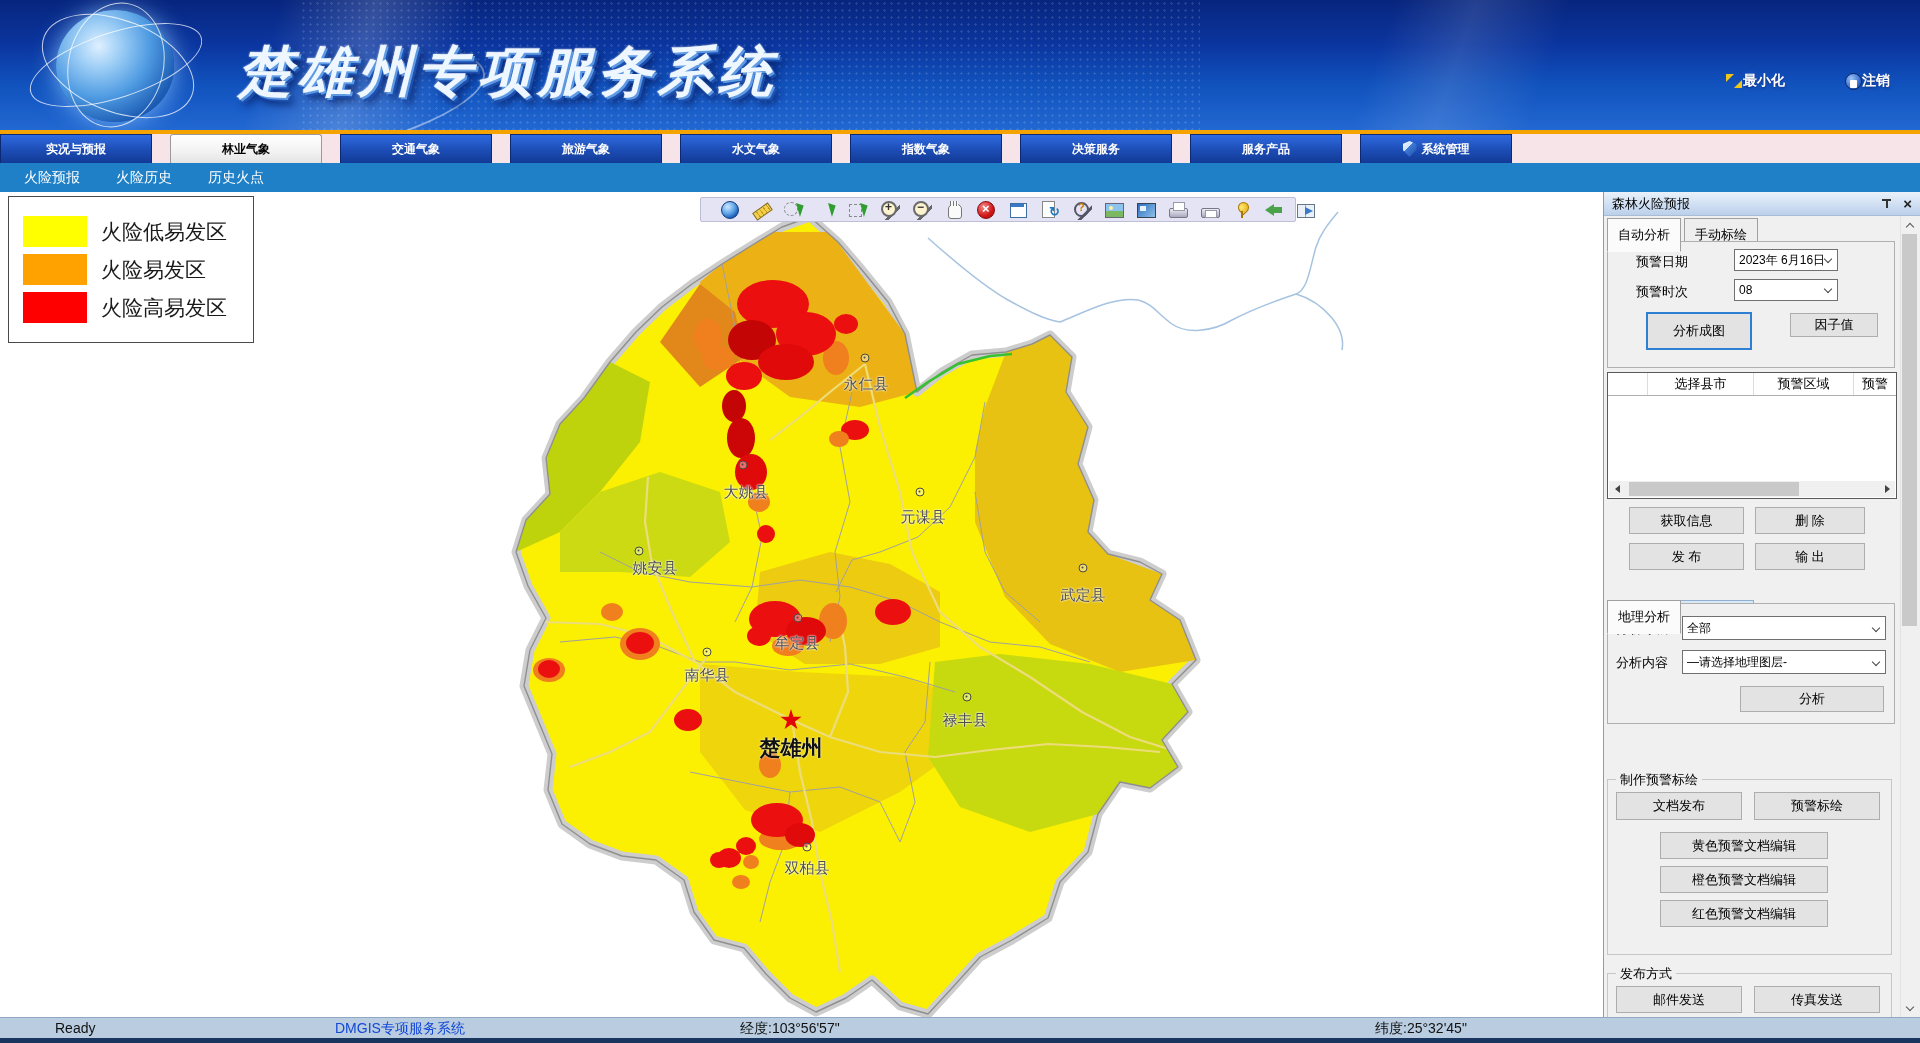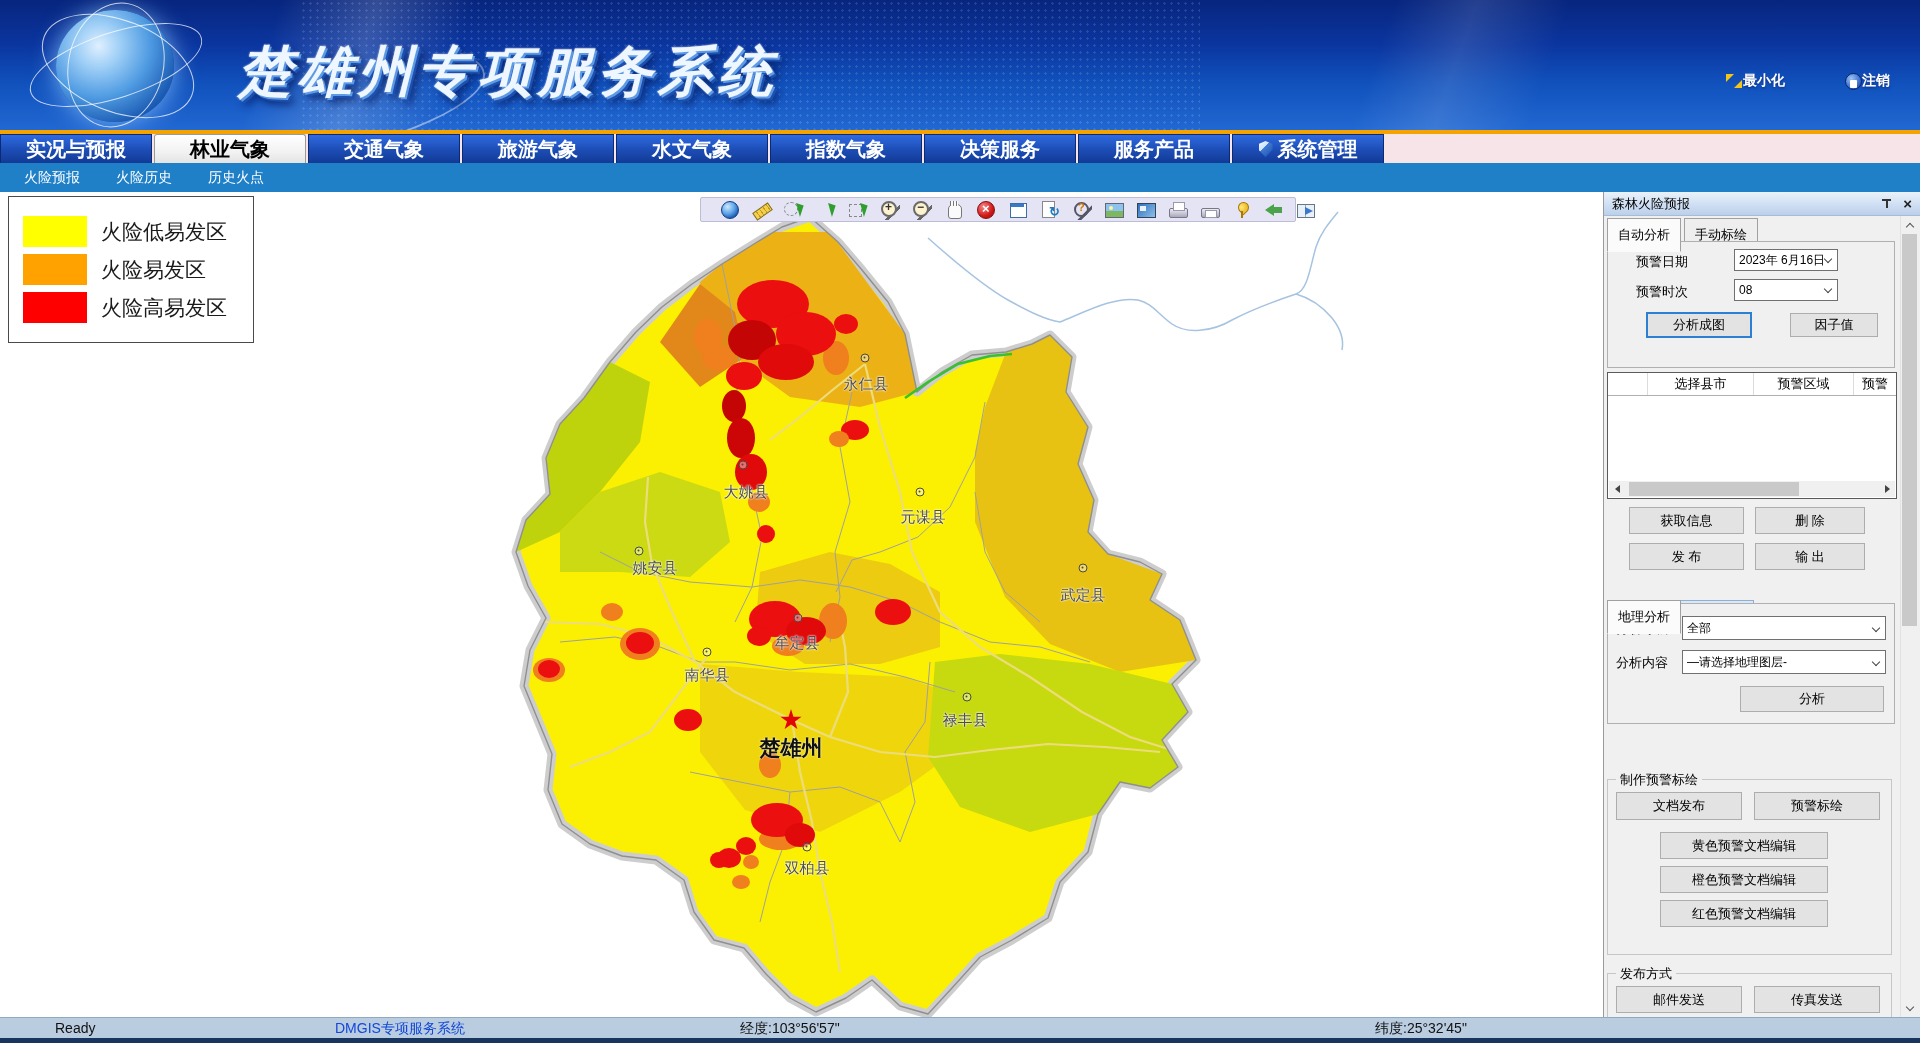--- a/index.html
+++ b/index.html
@@ -40,23 +40,23 @@
   .lock-icon { position:relative; width:17px; height:17px; }
   .lock-icon::before { content:""; position:absolute; inset:0; border-radius:50%;
     background:radial-gradient(circle at 35% 30%, #9cc4f4, #3a6fd0 60%, #16378e); border:1px solid #0c2668; }
   .lock-icon::after { content:""; position:absolute; left:5px; top:7px; width:7px; height:6px; background:#fff;
     border-radius:1px; box-shadow:0 -3px 0 -1px transparent; border-top:2px solid #fff; }
 
   .orange-line { position:absolute; left:0; top:130px; width:1920px; height:4px; background:#f5a300; }
 
   
   .tabs { position:absolute; left:0; top:134px; width:1920px; height:29px; background:#f7e4e8; display:flex; }
-  .tab { width:152px; height:29px; margin-right:2px; display:flex; align-items:center; justify-content:center; gap:5px;
+  .tab { width:152px; height:29px; margin-right:18px; display:flex; align-items:center; justify-content:center; gap:5px;
     background:linear-gradient(180deg,#2f6ae0 0%,#1c4cb4 55%,#123a96 100%);
-    border:1px solid #0c2a74; border-bottom:none; color:#fff; font-size:20px; font-weight:bold; cursor:pointer; }
+    border:1px solid #0c2a74; border-bottom:none; color:#fff; font-size:12px; font-weight:bold; cursor:pointer; }
   .tab.active { background:linear-gradient(180deg,#ffffff 0%,#f2f2f2 60%,#e4e4e4 100%);
     color:#000; border-color:#9a9a9a; border-radius:3px 3px 0 0; }
   .shield-icon { display:inline-block; width:14px; height:16px;
     clip-path:polygon(50% 0, 100% 18%, 100% 55%, 50% 100%, 0 55%, 0 18%);
     background:linear-gradient(135deg,#f4f9ff 0%,#cfe2ff 38%,#3f7ad4 40%,#1c4fae 100%); }
 
   
   .subnav { position:absolute; left:0; top:163px; width:1920px; height:29px; background:#1f80c8;
     display:flex; align-items:center; color:#fff; font-size:14px; }
   .subnav .sn { margin-left:36px; cursor:pointer; white-space:nowrap; }
@@ -432,21 +432,21 @@
         <span class="plabel" style="left:28px; top:11px;">预警日期</span>
         <div class="combo" style="left:126px; top:7px; width:104px; height:22px;">
           <span>2023年 6月16日</span>
             <span class="chev"></span>
         </div>
         <span class="plabel" style="left:28px; top:41px;">预警时次</span>
         <div class="combo" style="left:126px; top:37px; width:104px; height:22px;">
           <span>08</span>
             <span class="chev"></span>
         </div>
-        <div class="btn focused" style="left:38px; top:70px; width:106px; height:26px;">分析成图</div>
+        <div class="btn focused" style="left:38px; top:70px; width:106px; height:38px;">分析成图</div>
         <div class="btn" style="left:182px; top:71px; width:88px; height:24px;">因子值</div>
       </div>
 
       <div class="listbox" style="left:3px; top:156px; width:290px; height:127px;">
         <div class="lb-head">
           <div class="lb-col" style="width:40px;"></div>
           <div class="lb-col" style="width:106px;">选择县市</div>
           <div class="lb-col" style="width:100px;">预警区域</div>
           <div class="lb-col" style="flex:1; border-right:none;">预警</div>
         </div>

